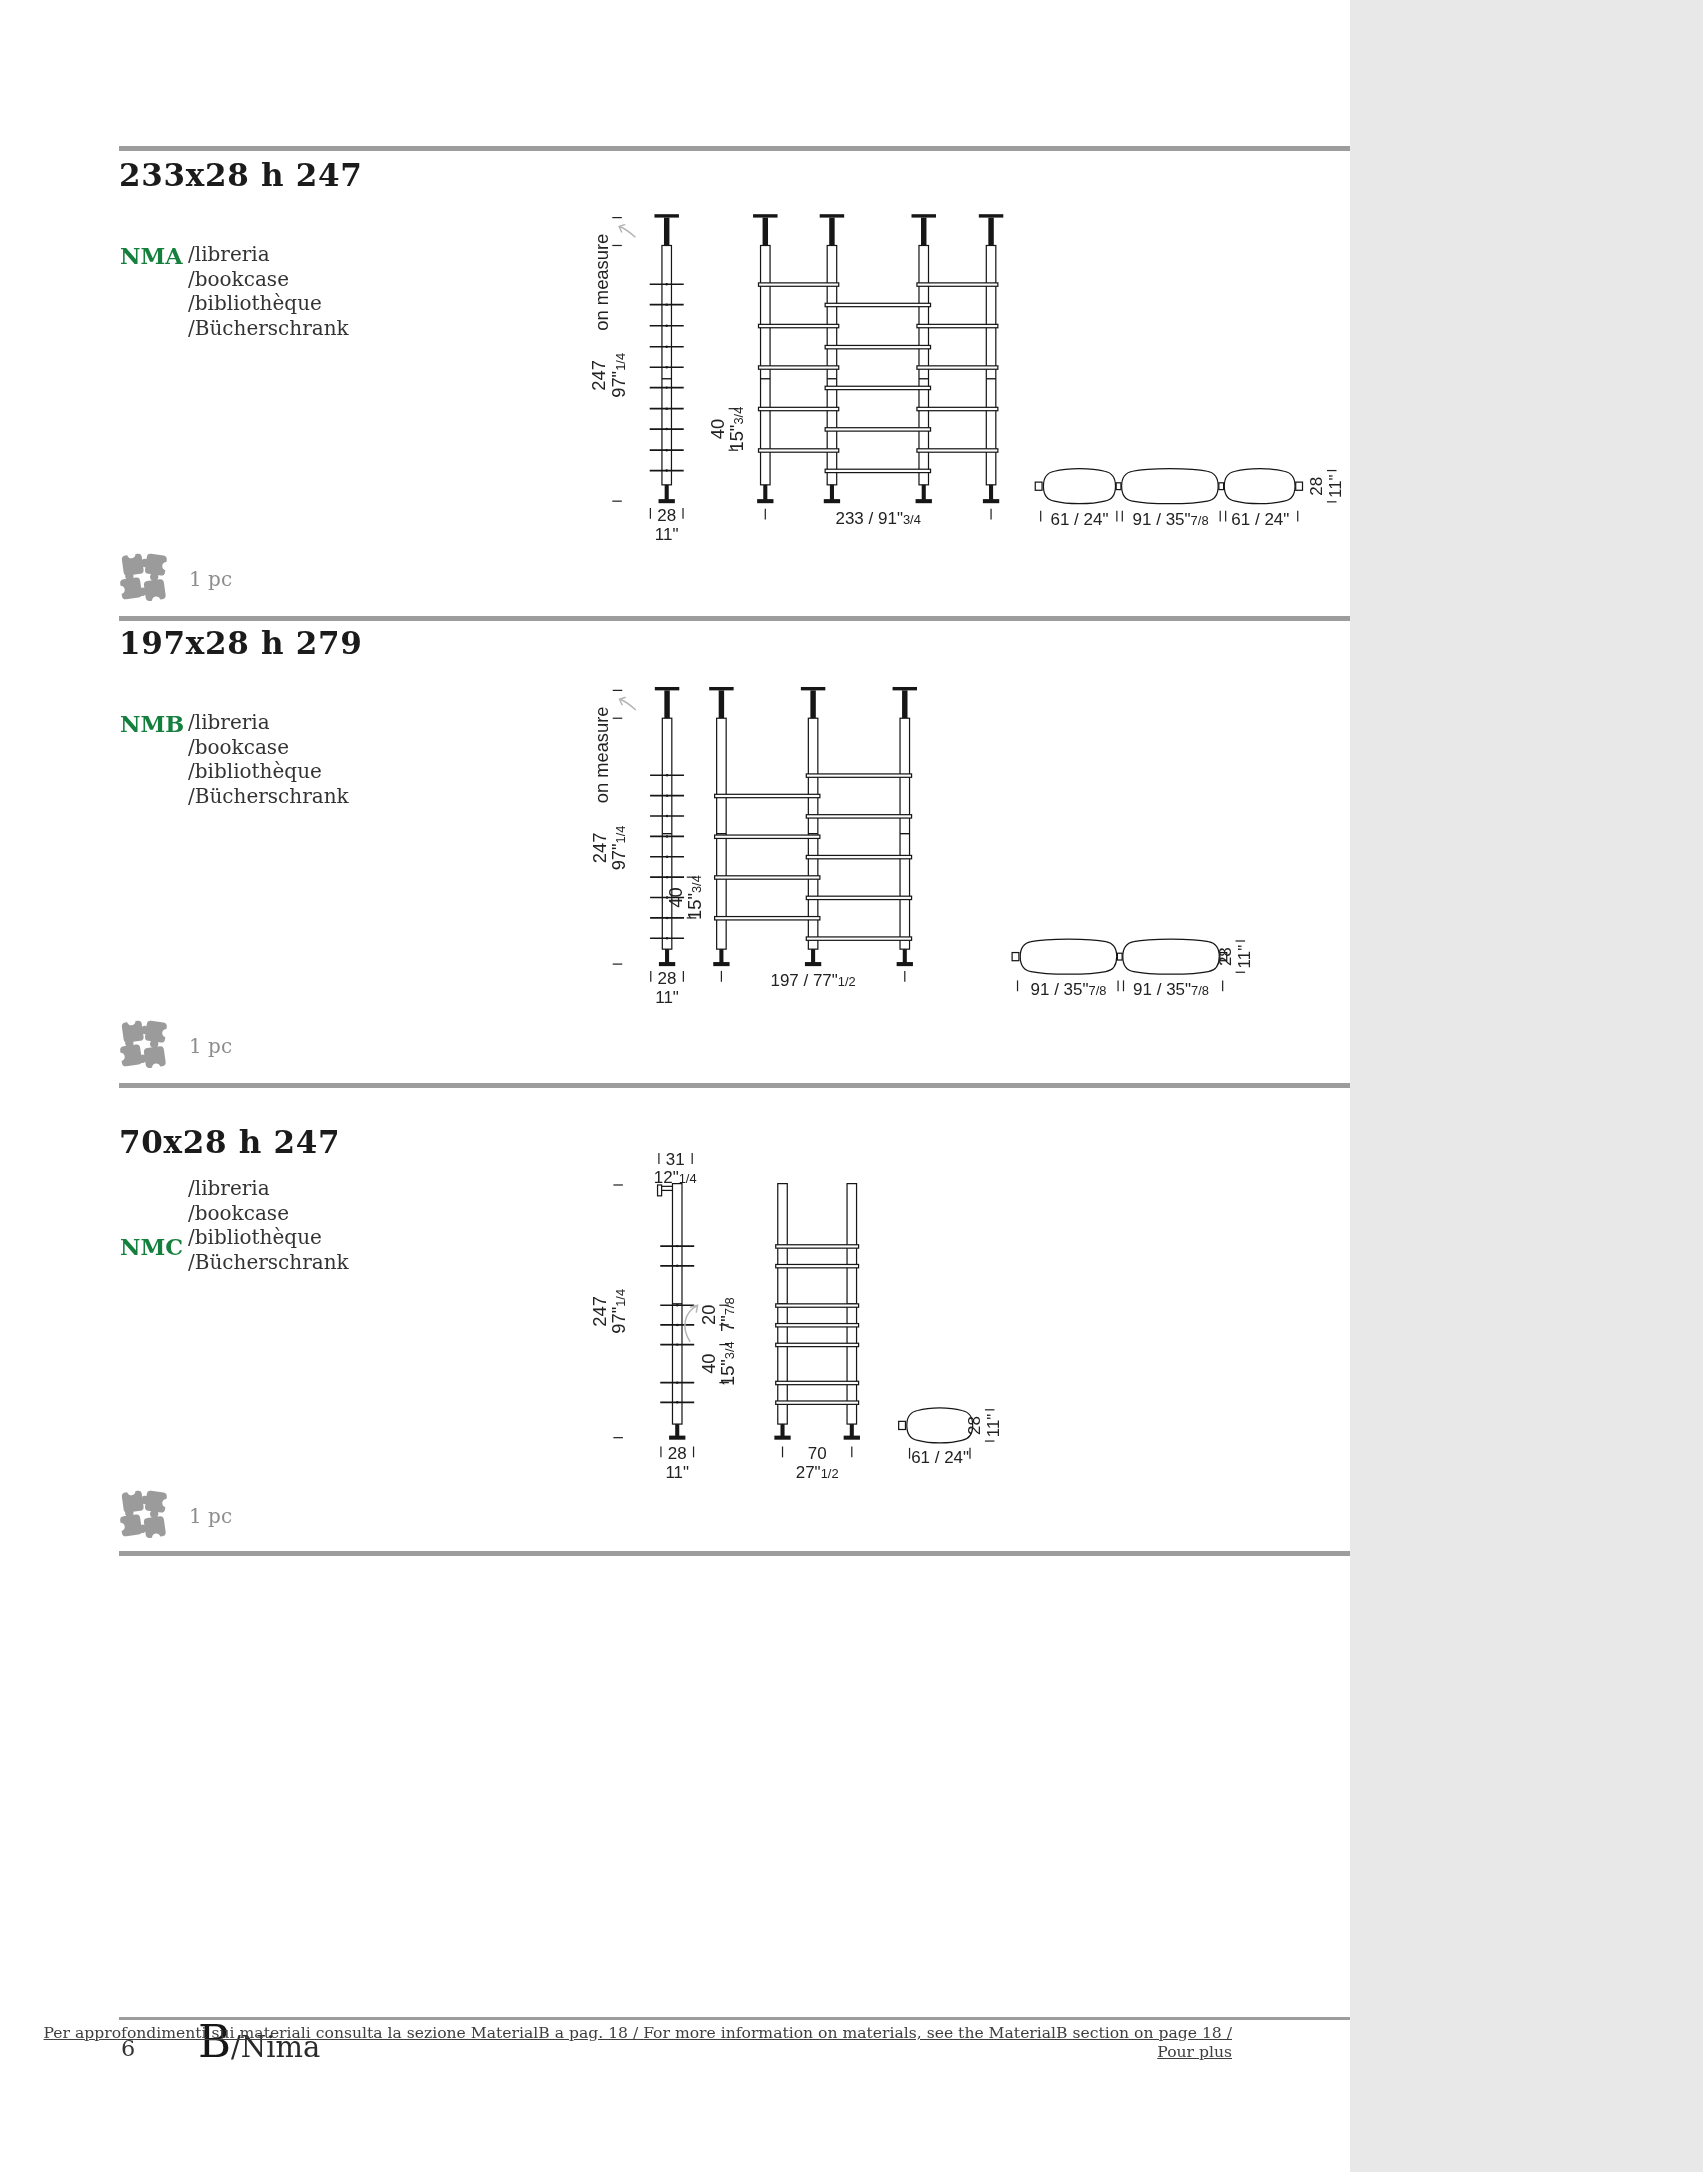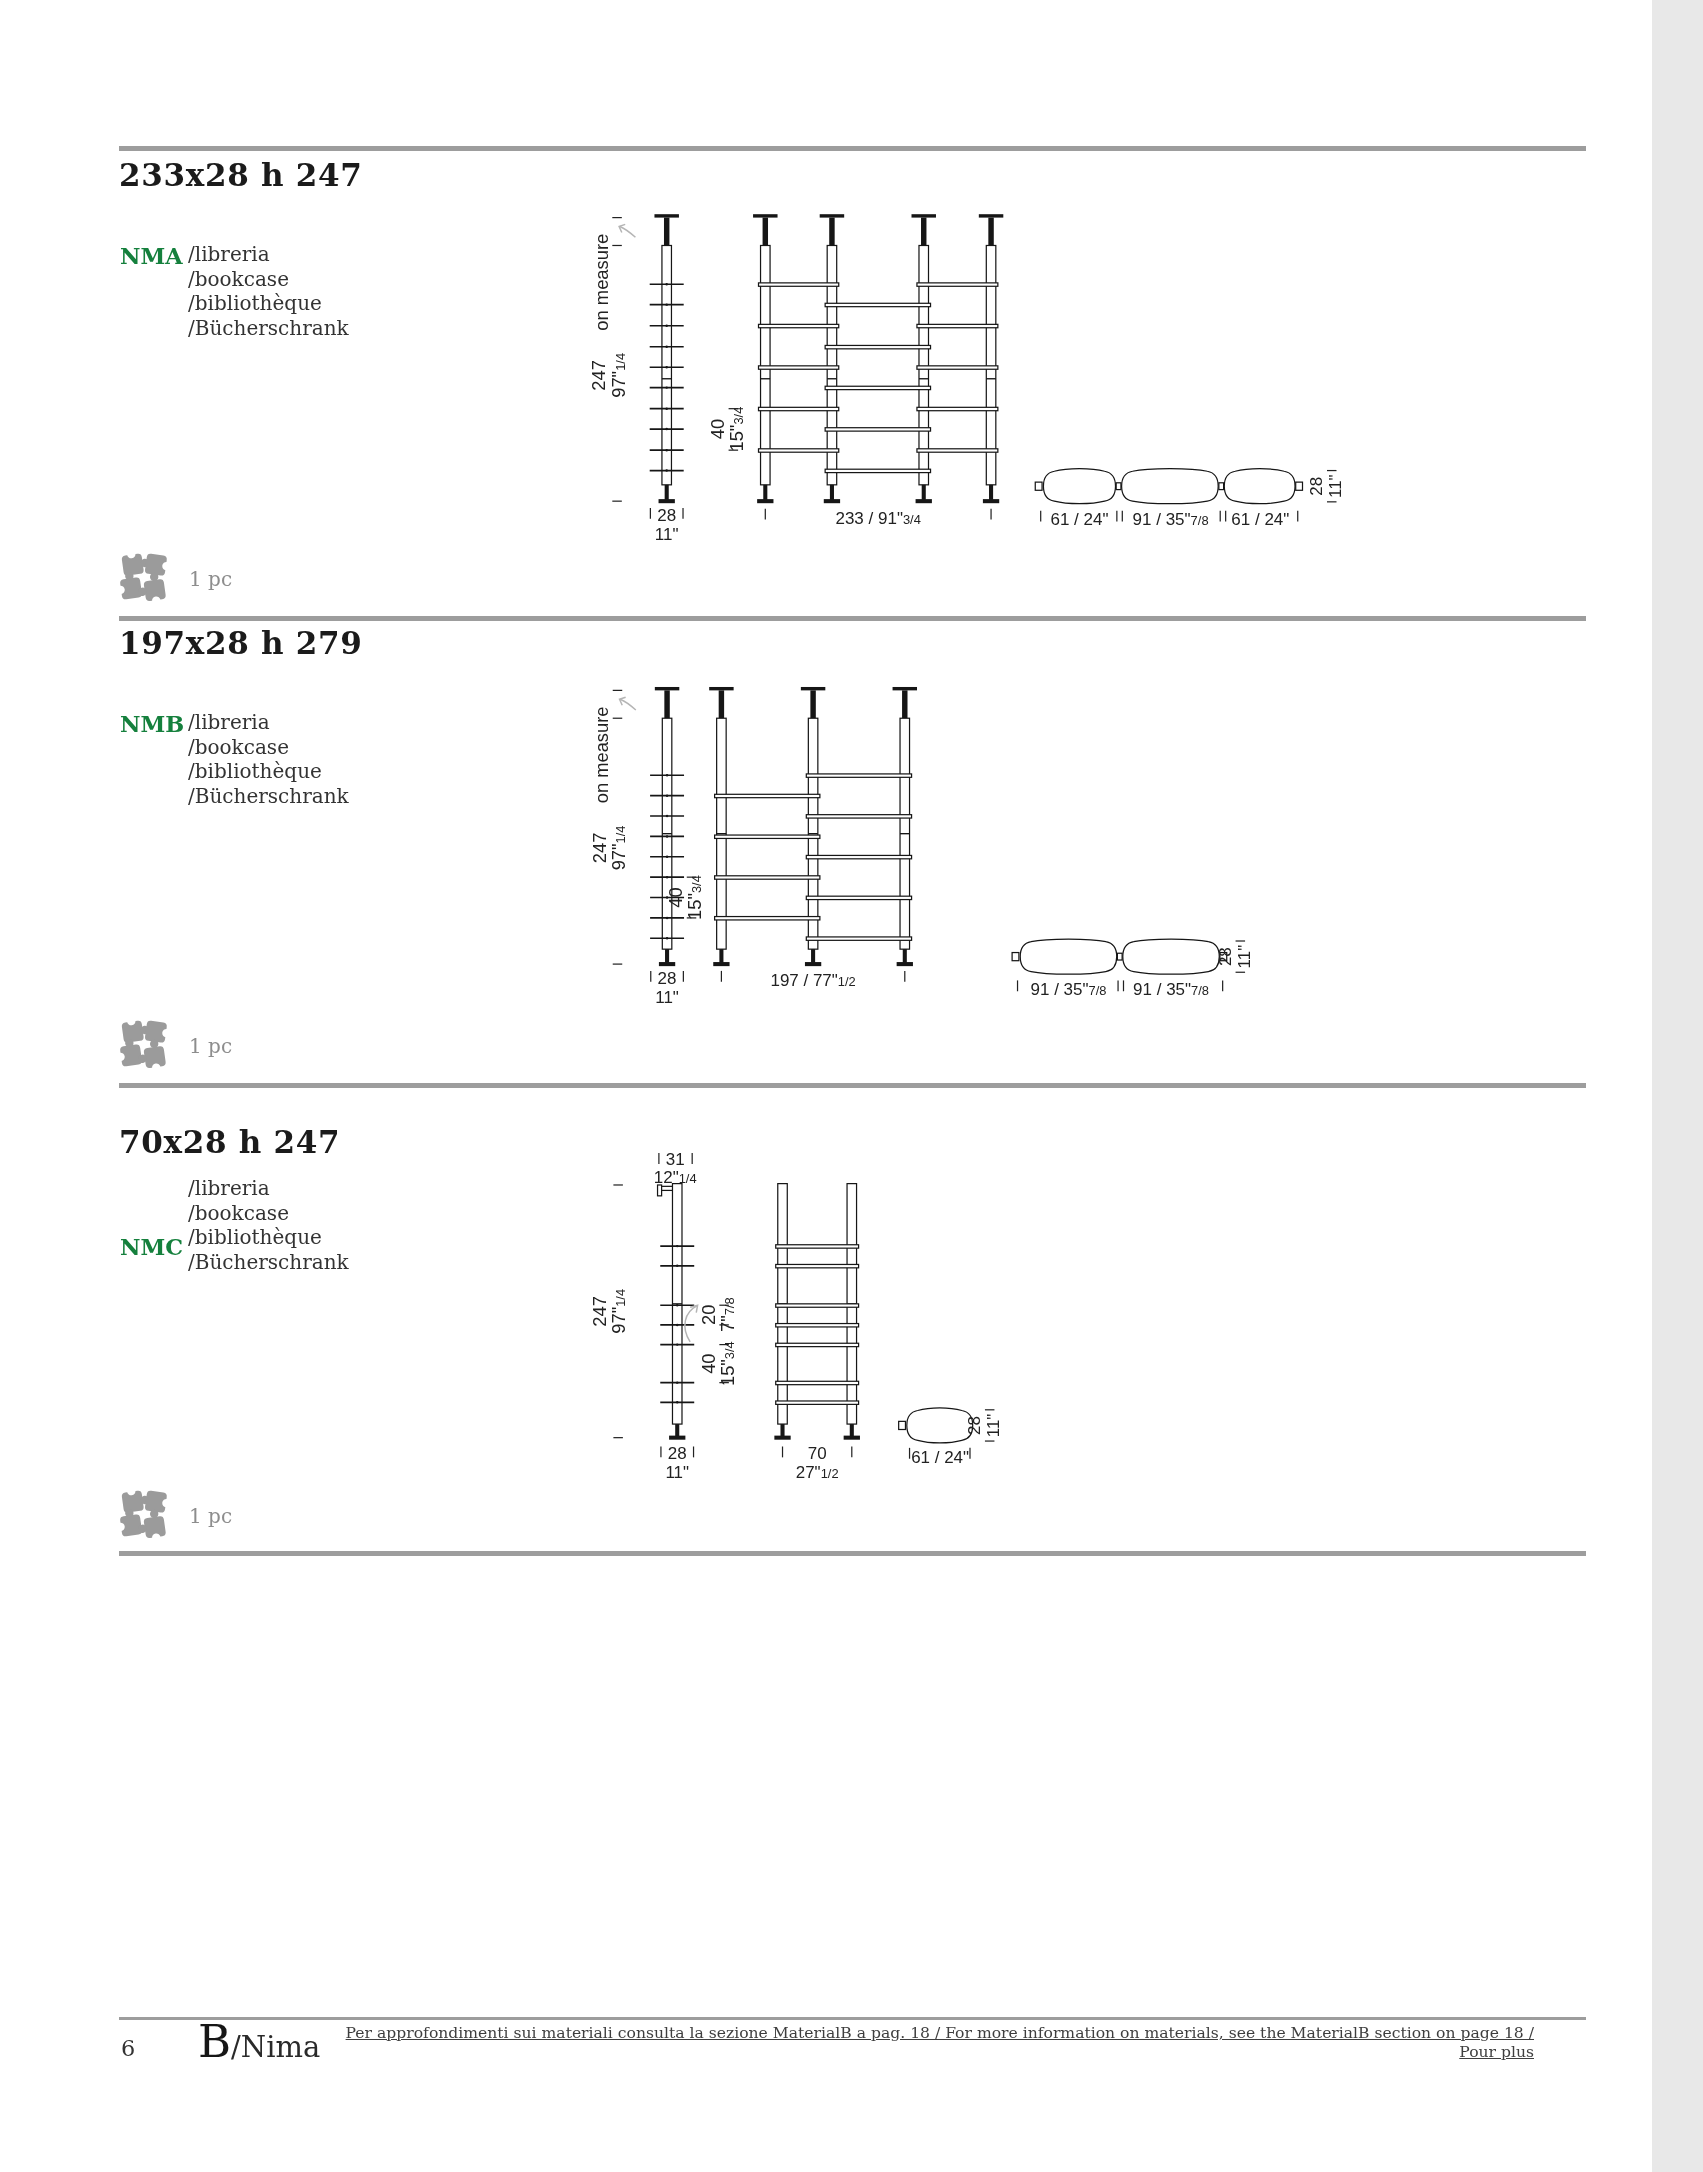--- a/index.html
+++ b/index.html
@@ -1,16 +1,16 @@
 <!DOCTYPE html>
 <html style="font-size:11px"><head>
 <meta charset="utf-8">
 <style>
   html,body{margin:0;padding:0;background:#e8e8e8;}
-  .page{position:relative;width:1652px;height:2172px;background:#ffffff;overflow:hidden;
+  .page{position:relative;width:1350px;height:2172px;background:#ffffff;overflow:hidden;
         font-family:"DejaVu Serif",serif;}
   .rule{position:absolute;left:119px;width:1467px;height:4.8px;background:#9d9d9d;}
   .rule.thin{height:3.4px;}
   .h1{position:absolute;left:119px;font:700 31px/35px "DejaVu Serif",serif;color:#1b1b1b;letter-spacing:0.7px;}
   .code{position:absolute;left:120px;font:700 22.4px/27px "DejaVu Serif",serif;color:#15803d;}
   .desc{position:absolute;left:188px;font:20px/24.5px "DejaVu Serif",serif;color:#333;}
   .pieces{position:absolute;left:118px;display:flex;align-items:center;gap:15px;}
   .pieces .lbl{font:20px "DejaVu Serif",serif;color:#8d8d8d;}
   .draw{position:absolute;}
   

